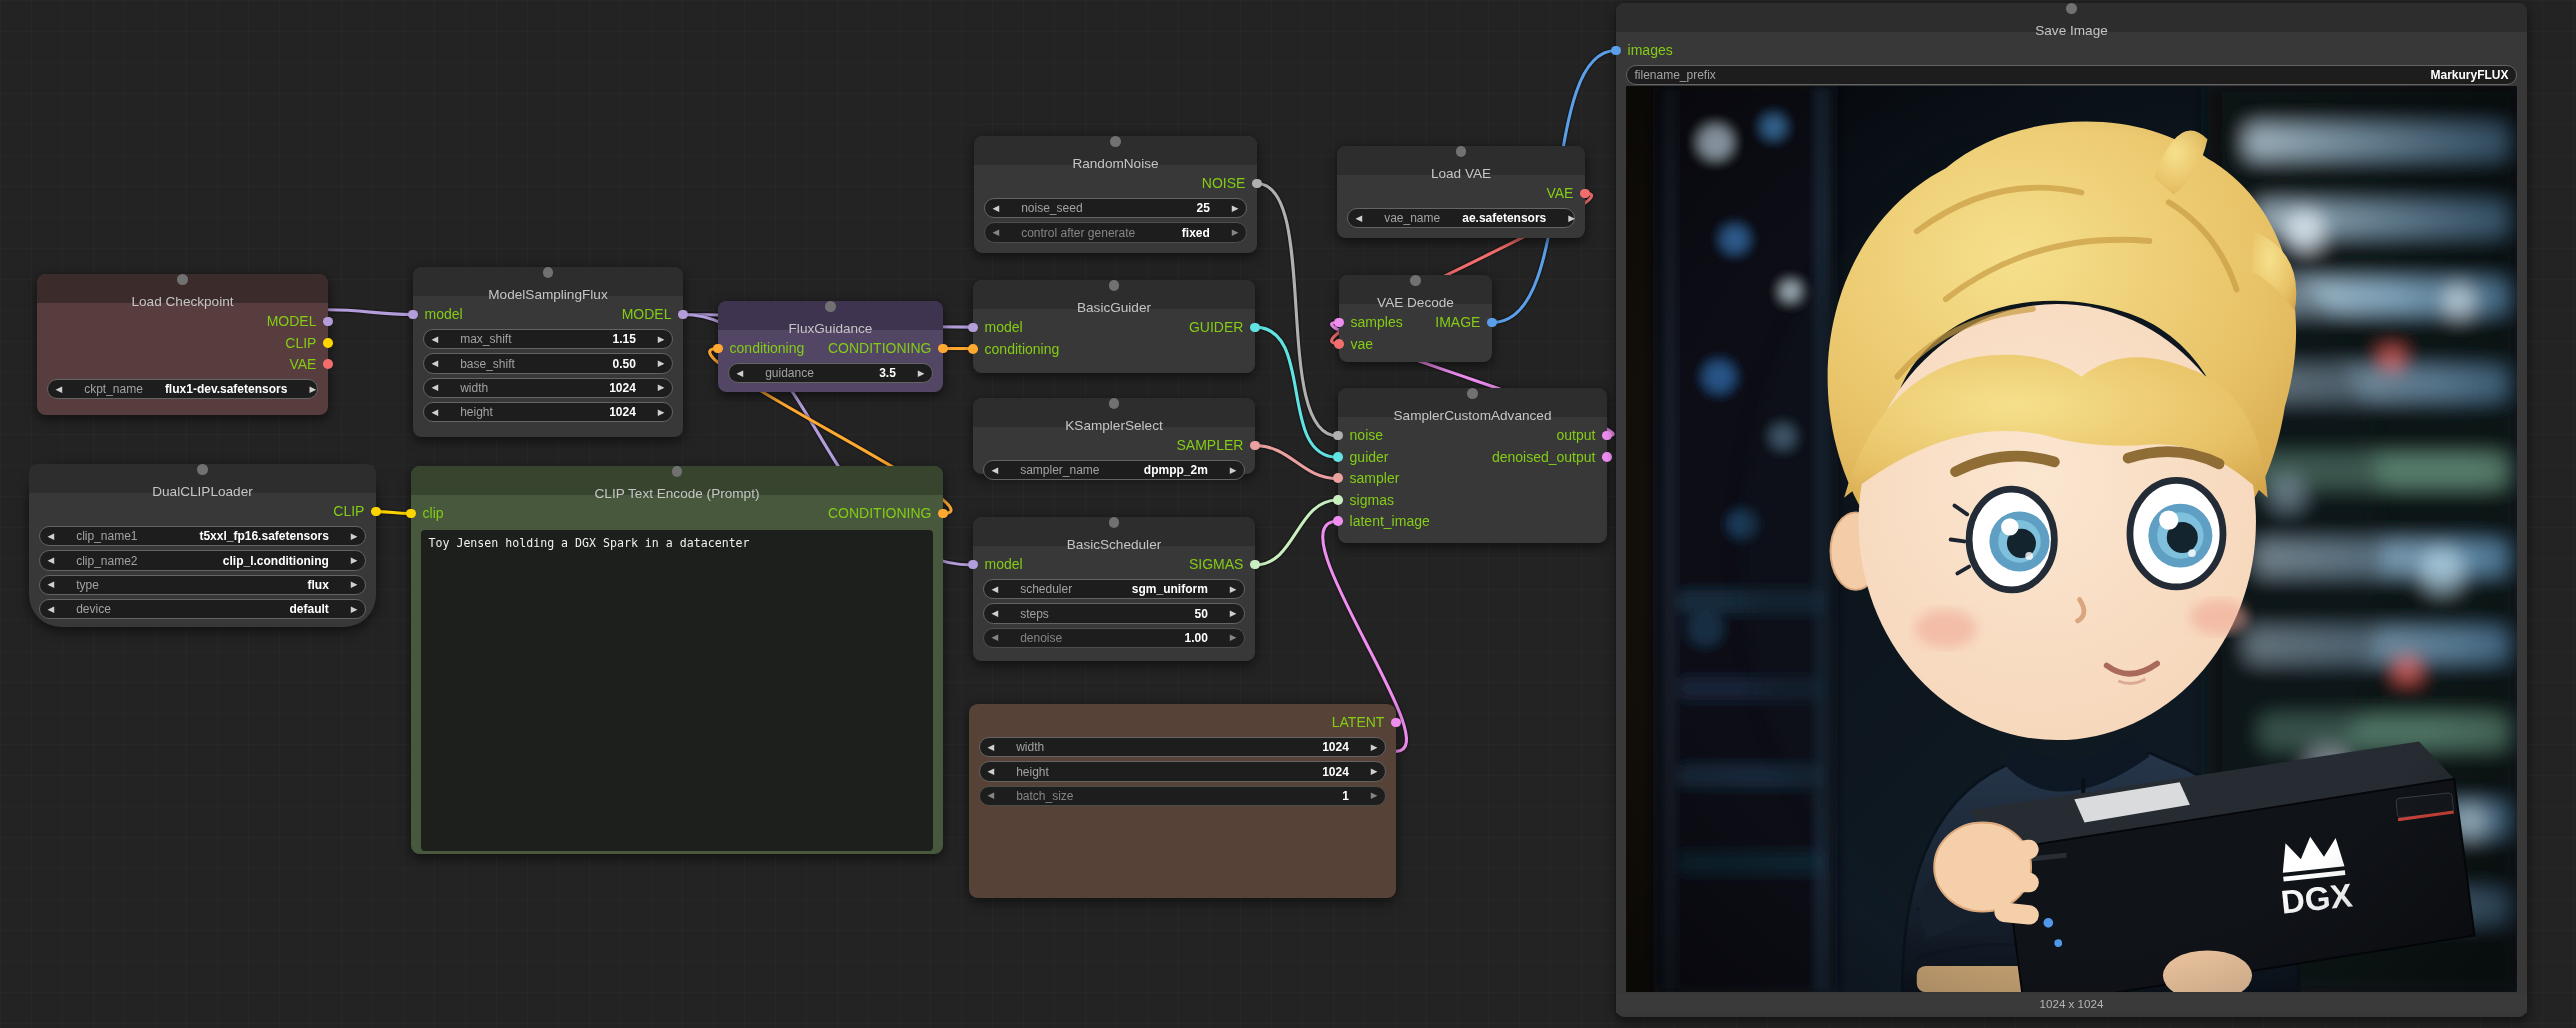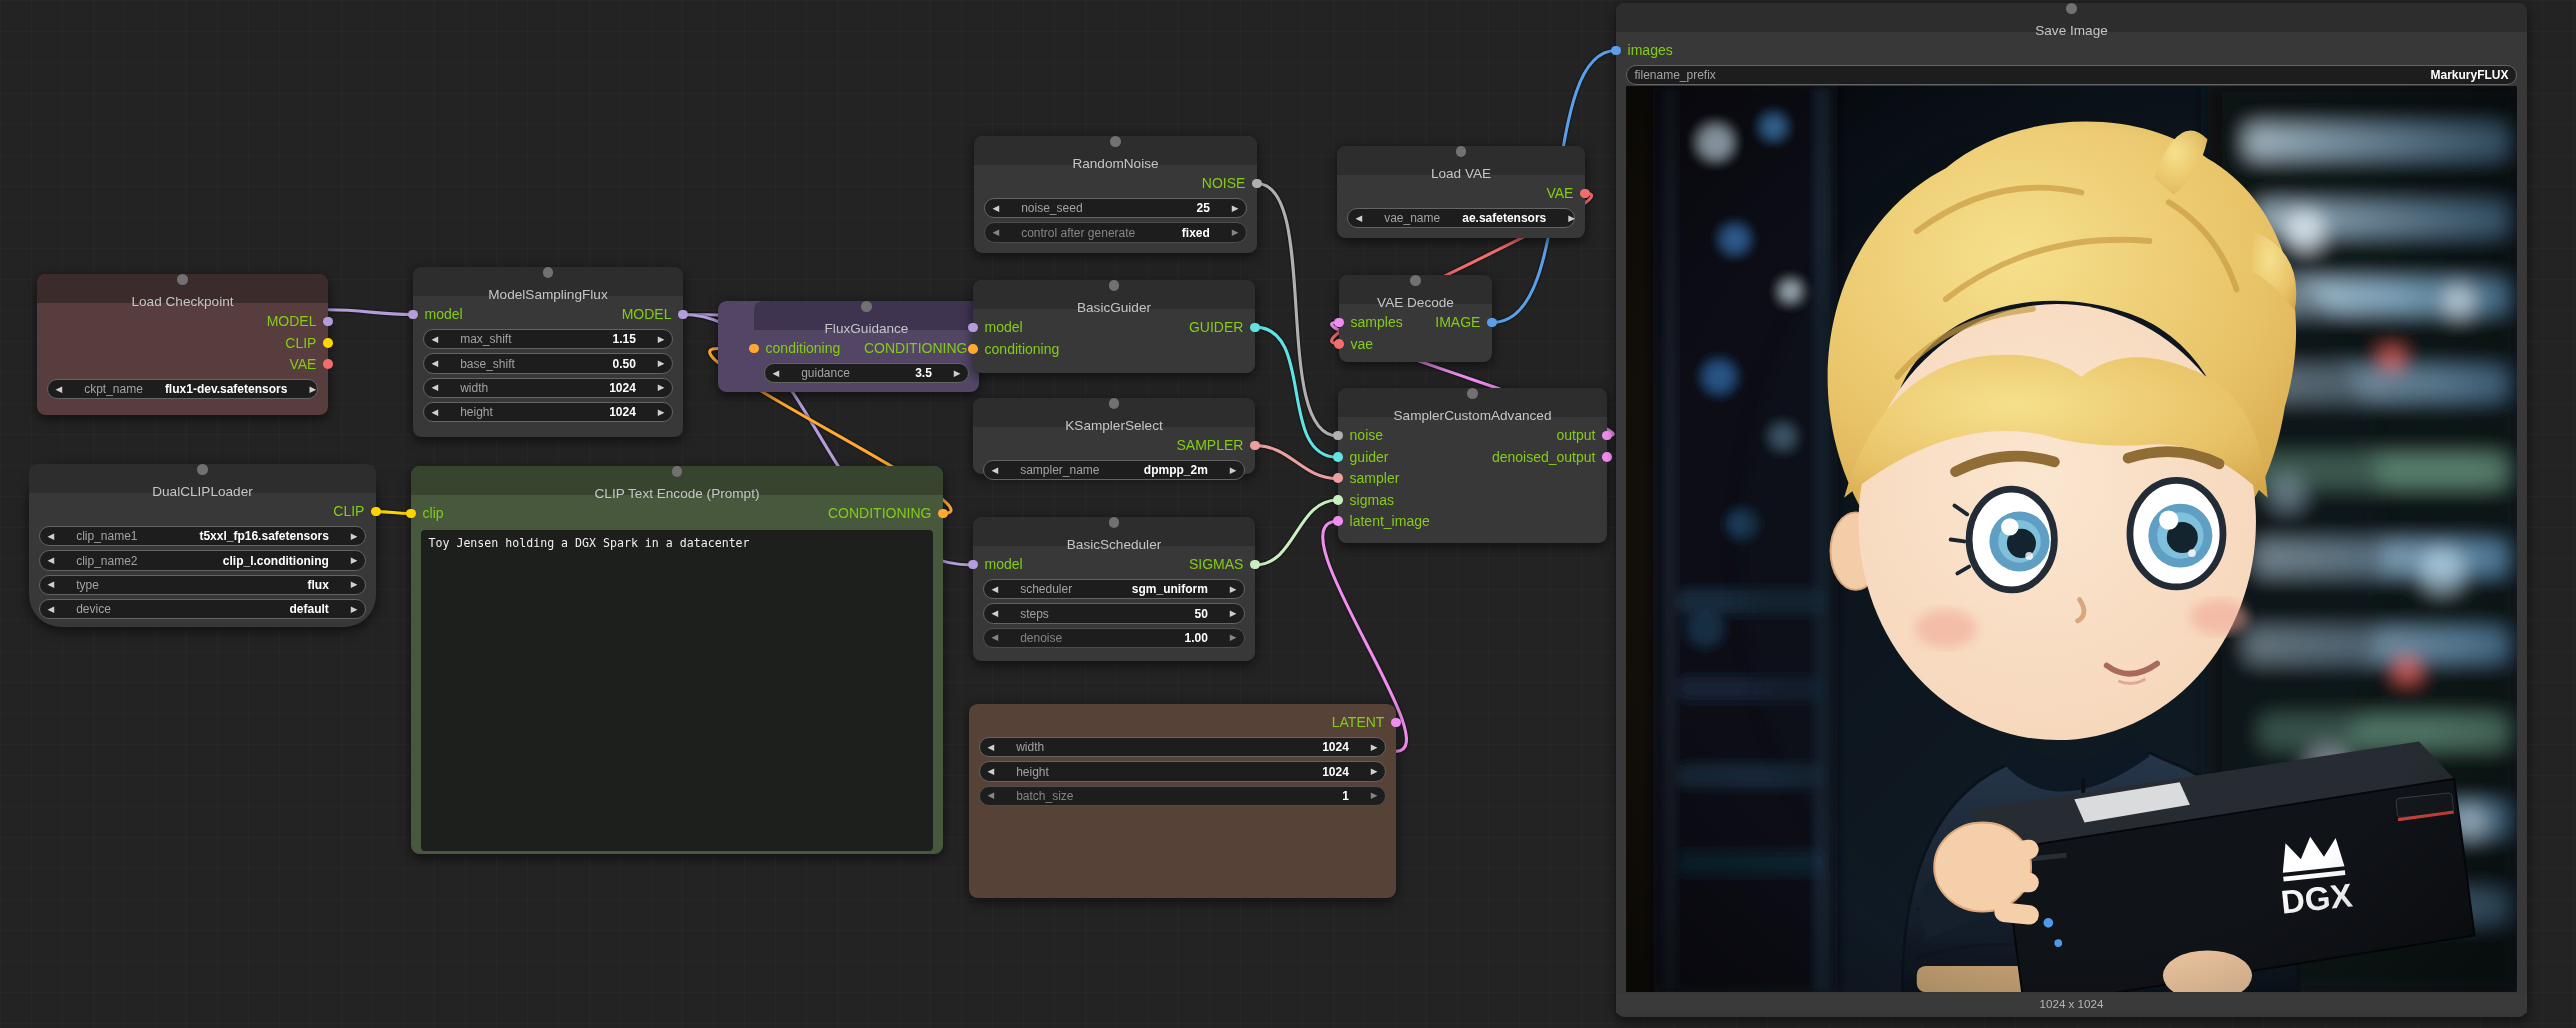--- a/index.html
+++ b/index.html
@@ -177,21 +177,21 @@
       </div>
       <div class="widget">
         <span class="w-arrow">◀</span>
         <span class="w-label">height</span>
         <span class="w-value">1024</span>
         <span class="w-arrow">▶</span>
       </div>
     </div>
   </div>
 
-  <div class="node n-purple" style="left:718px;top:301px;width:225px;height:91px;padding-left:36px;">
+  <div class="node n-purple" style="left:718px;top:301px;width:225px;height:91px;">
     <div class="node-header">
       <span class="collapse-dot"></span>
       <span class="node-title">FluxGuidance</span>
     </div>
     <div class="node-body">
       <div class="row">
         <span class="port in">
             <span class="p-dot c-cond"></span>
             <span class="p-label">conditioning</span>
           </span>

